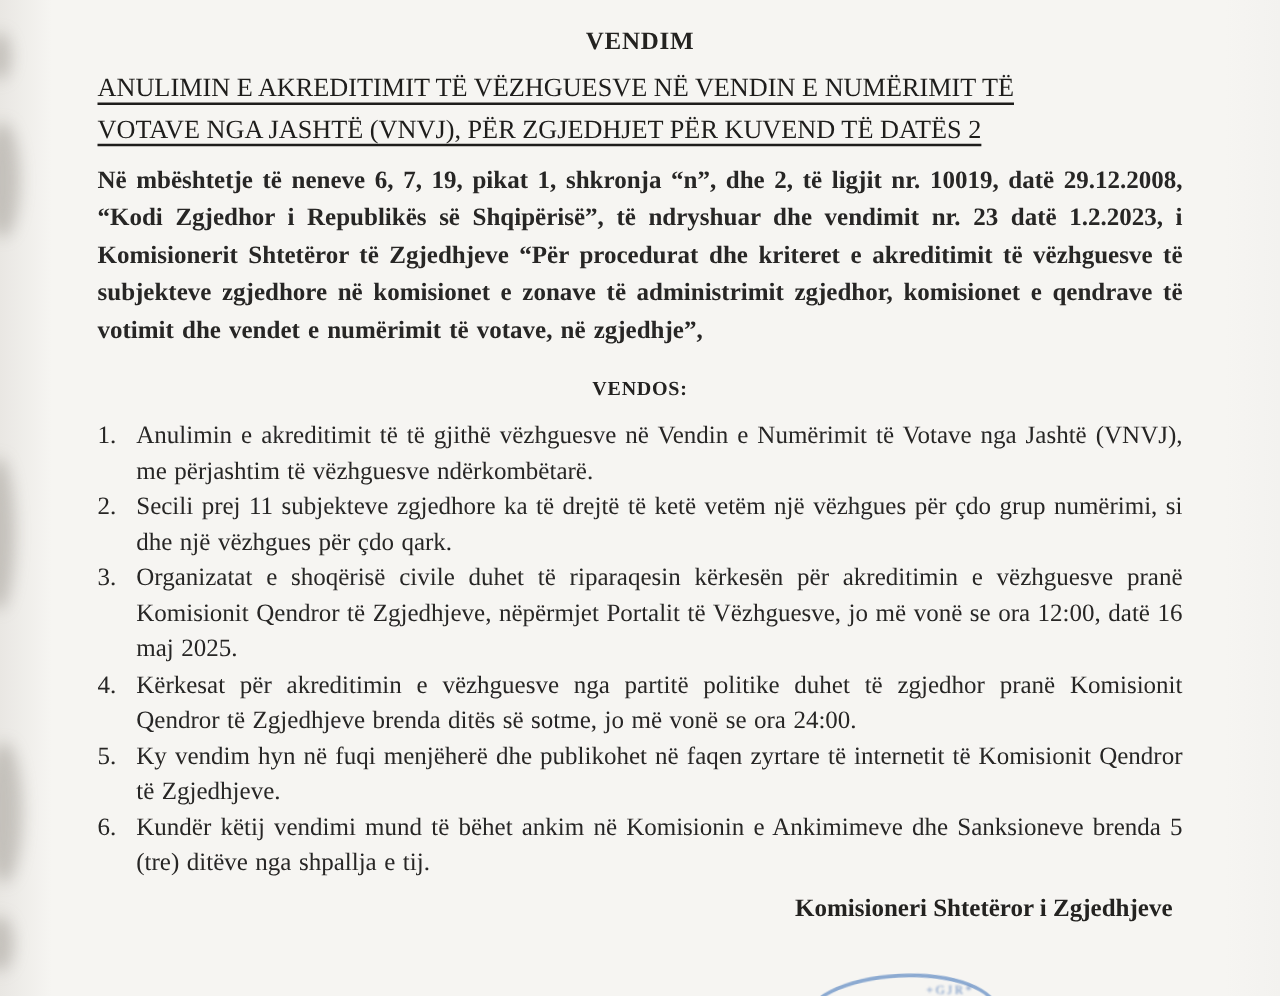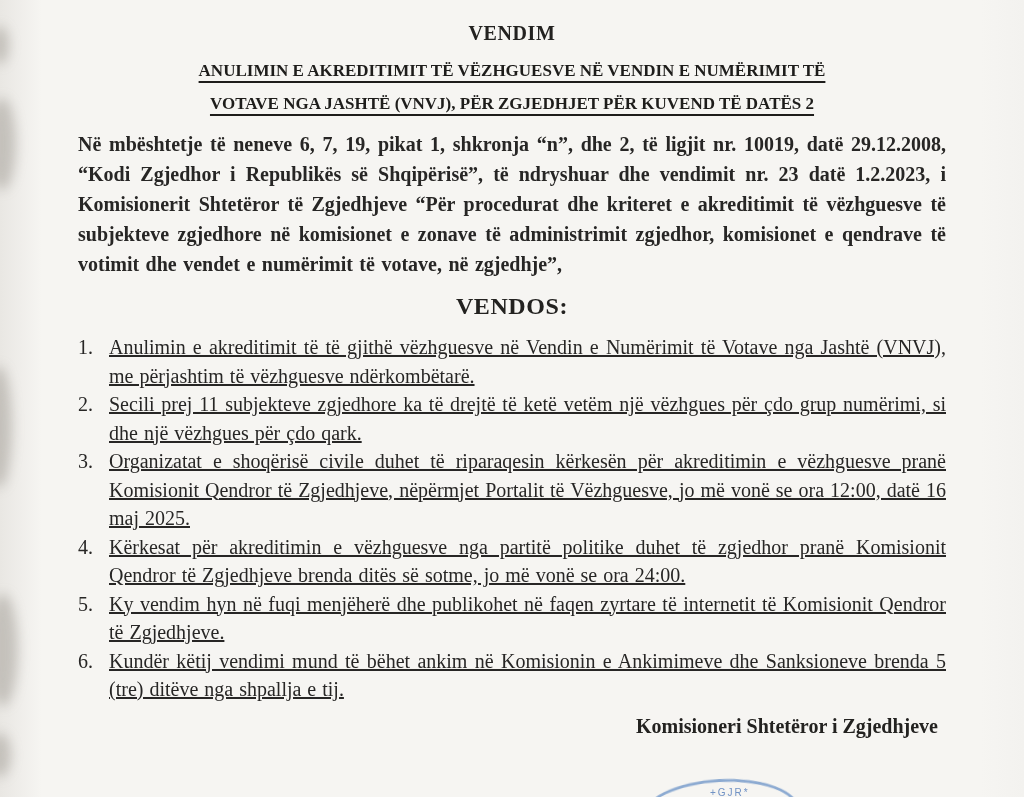--- a/index.html
+++ b/index.html
@@ -49,65 +49,63 @@
     margin-top: 13px;
     text-align: center;
     font-weight: bold;
     font-size: 20px;
     line-height: 26px;
     letter-spacing: 0.6px;
     color: #232220;
   }
   .doc-title {
     margin-top: 8px;
-    text-align: center;
-    font-weight: bold;
-    font-size: 17px;
+    font-weight: normal;
+    font-size: 21px;
     line-height: 33px;
     color: #1e1d1b;
   }
   .doc-title .tline {
     display: block;
     white-space: nowrap;
     text-decoration: underline;
     text-decoration-thickness: 2px;
     text-underline-offset: 5px;
   }
   .preamble {
     margin-top: 9px;
     font-size: 20px;
     line-height: 30px;
     text-align: justify;
     word-spacing: 1.5px;
     font-weight: bold;
   }
   .vendos {
-    margin-top: 14px;
+    margin-top: 24px;
     text-align: center;
     font-weight: bold;
-    font-size: 24px;
+    font-size: 16px;
     letter-spacing: 0.6px;
     color: #232220;
   }
   .decisions {
     margin-top: 13px;
   }
   .decision {
     display: flex;
     font-size: 20px;
     line-height: 28.5px;
   }
   .decision .num {
     flex: 0 0 31px;
   }
   .decision .txt {
     flex: 1;
     text-align: justify;
     word-spacing: 1px;
-    text-decoration: underline;
   }
   .signature {
     margin-top: 11px;
     text-align: right;
     font-weight: bold;
     font-size: 20px;
     padding-right: 8px;
     color: #232220;
   }
   .stamp {
@@ -116,23 +114,23 @@
     top: 779px;
     width: 152px;
     height: 64px;
     border: 3px solid rgba(100, 141, 197, 0.72);
     border-radius: 50%;
     transform: rotate(-3deg);
     filter: blur(0.4px);
   }
   .stamp-text {
     position: absolute;
-    left: 710px;
+    left: 741px;
     top: 787px;
-    font-family: Liberation Sans, sans-serif;
+    font-family: Liberation Serif, serif;
     font-size: 10px;
     letter-spacing: 2px;
     color: rgba(88, 128, 188, 0.85);
     filter: blur(0.7px);
   }
 </style>
 </head>
 <body>
 
 <div class="page">

